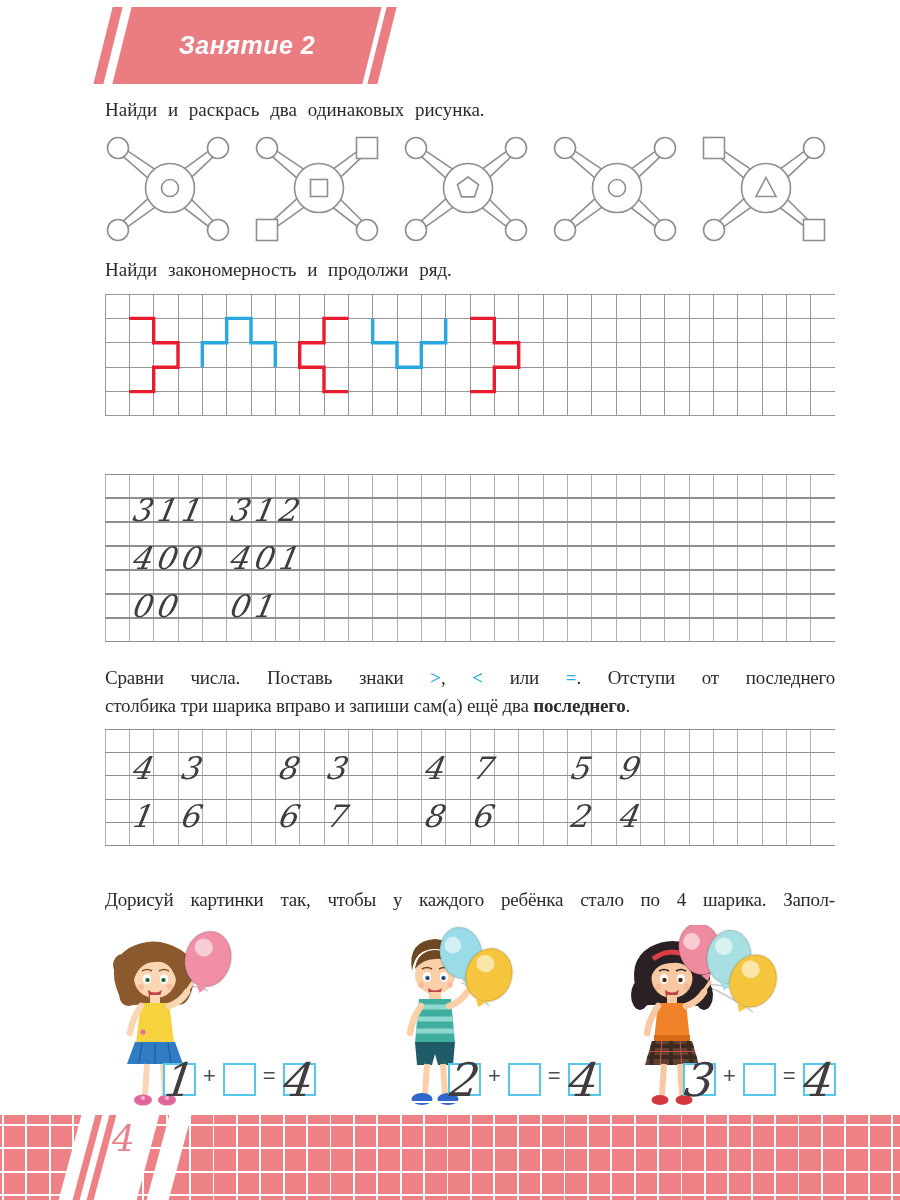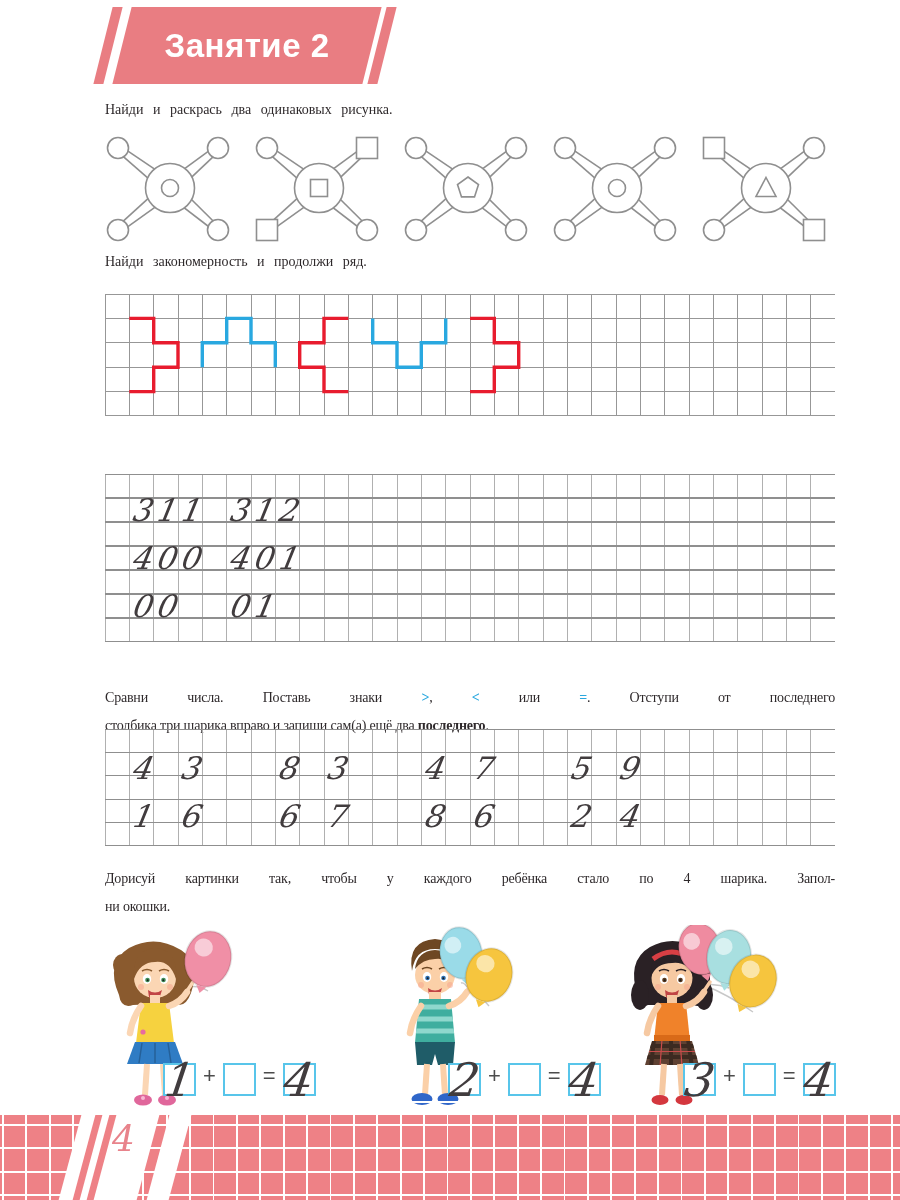--- a/index.html
+++ b/index.html
@@ -3,25 +3,25 @@
 <meta charset="utf-8">
 <style>
   html,body{margin:0;padding:0;background:#ffffff;}
   .page{position:relative;width:900px;height:1200px;background:#fff;overflow:hidden;
         font-family:"Liberation Serif",serif;color:#2e292b;}
   .abs{position:absolute;}
   
   .banner-shape{left:122px;top:7px;width:250px;height:77px;transform:skewX(-14deg);}
   .banner-stripe{top:7px;width:10px;height:77px;transform:skewX(-14deg);}
   .banner-label{left:122px;top:7px;width:250px;height:77px;display:flex;align-items:center;justify-content:center;
-        font-family:"Liberation Sans",sans-serif;font-weight:700;font-size:33px;color:#fff;letter-spacing:.5px;}
+        font-family:"Liberation Sans",sans-serif;font-style:italic;font-weight:700;font-size:25px;color:#fff;letter-spacing:.5px;}
   
-  .instr{font-size:14px;line-height:28px;width:730px;}
+  .instr{font-size:19px;line-height:28px;width:730px;}
   .wide{word-spacing:6px;}
-  .cond{letter-spacing:-0.2px;margin-top:20px;}
+  .cond{letter-spacing:-0.2px;}
   .jline{text-align:justify;text-align-last:justify;}
   .blue-sym{font-weight:600;}
   .bold{font-weight:700;}
   
   .eq{position:absolute;top:1050px;display:flex;align-items:flex-end;gap:7px;height:46px;}
   .eqbox{position:relative;width:29px;height:29px;border:2.4px solid #58c5ea;background:#fff;}
   .eqdigit{position:absolute;left:50%;bottom:-9px;transform:translateX(-50%) skewX(-8deg);
         font-family:"DejaVu Serif",serif;font-style:italic;font-size:46px;line-height:1;color:#413c3e;}
   .eqsign{font-family:"Liberation Sans",sans-serif;font-size:22px;line-height:1;color:#4c4c4c;padding-bottom:9px;}
   
@@ -120,21 +120,21 @@
         <line x1="665.6095322550797" y1="48.73196313705186" x2="710.9755138236055" y2="93.74226991587936" stroke="#8f8f8f" stroke-width="1.6"></line>
         <rect x="598.5" y="3.5" width="21" height="21" fill="#fff" stroke="#8f8f8f" stroke-width="1.6"></rect>
         <circle cx="709" cy="14" r="10.5" fill="#fff" stroke="#8f8f8f" stroke-width="1.6"></circle>
         <circle cx="609" cy="96" r="10.5" fill="#fff" stroke="#8f8f8f" stroke-width="1.6"></circle>
         <rect x="698.5" y="85.5" width="21" height="21" fill="#fff" stroke="#8f8f8f" stroke-width="1.6"></rect>
         <circle cx="661" cy="54" r="24.5" fill="#fff" stroke="#8f8f8f" stroke-width="1.6"></circle>
         <polygon points="661,43.5 671,62.5 651,62.5" fill="none" stroke="#8f8f8f" stroke-width="1.6"></polygon>
       </g>
     </svg>
 
-  <div class="abs instr wide" style="left:105px;top:248px;">Найди закономерность и продолжи ряд.</div>
+  <div class="abs instr wide" style="left:105px;top:256px;">Найди закономерность и продолжи ряд.</div>
   <svg class="abs" id="t2svg" width="730" height="122" style="left:105px;top:294px;">
       <g shape-rendering="crispEdges">
         <line x1="0" y1="0" x2="0" y2="122" stroke="#979797" stroke-width="1"></line>
         <line x1="24.333333333333332" y1="0" x2="24.333333333333332" y2="122" stroke="#979797" stroke-width="1"></line>
         <line x1="48.666666666666664" y1="0" x2="48.666666666666664" y2="122" stroke="#979797" stroke-width="1"></line>
         <line x1="73" y1="0" x2="73" y2="122" stroke="#979797" stroke-width="1"></line>
         <line x1="97.33333333333333" y1="0" x2="97.33333333333333" y2="122" stroke="#979797" stroke-width="1"></line>
         <line x1="121.66666666666666" y1="0" x2="121.66666666666666" y2="122" stroke="#979797" stroke-width="1"></line>
         <line x1="146" y1="0" x2="146" y2="122" stroke="#979797" stroke-width="1"></line>
         <line x1="170.33333333333331" y1="0" x2="170.33333333333331" y2="122" stroke="#979797" stroke-width="1"></line>
@@ -290,23 +290,22 @@
       <text transform="translate(36.5,98.16) skewX(-12)" text-anchor="middle" font-family="&quot;DejaVu Serif&quot;,serif" font-style="italic" font-size="31" fill="#413c3e">1</text>
       <text transform="translate(85.16666666666666,98.16) skewX(-12)" text-anchor="middle" font-family="&quot;DejaVu Serif&quot;,serif" font-style="italic" font-size="31" fill="#413c3e">6</text>
       <text transform="translate(182.5,98.16) skewX(-12)" text-anchor="middle" font-family="&quot;DejaVu Serif&quot;,serif" font-style="italic" font-size="31" fill="#413c3e">6</text>
       <text transform="translate(231.16666666666666,98.16) skewX(-12)" text-anchor="middle" font-family="&quot;DejaVu Serif&quot;,serif" font-style="italic" font-size="31" fill="#413c3e">7</text>
       <text transform="translate(328.5,98.16) skewX(-12)" text-anchor="middle" font-family="&quot;DejaVu Serif&quot;,serif" font-style="italic" font-size="31" fill="#413c3e">8</text>
       <text transform="translate(377.16666666666663,98.16) skewX(-12)" text-anchor="middle" font-family="&quot;DejaVu Serif&quot;,serif" font-style="italic" font-size="31" fill="#413c3e">6</text>
       <text transform="translate(474.5,98.16) skewX(-12)" text-anchor="middle" font-family="&quot;DejaVu Serif&quot;,serif" font-style="italic" font-size="31" fill="#413c3e">2</text>
       <text transform="translate(523.1666666666666,98.16) skewX(-12)" text-anchor="middle" font-family="&quot;DejaVu Serif&quot;,serif" font-style="italic" font-size="31" fill="#413c3e">4</text>
     </svg>
 
-  <div class="abs instr cond" style="left:105px;top:845px;font-family:Liberation Serif, serif;">
+  <div class="abs instr cond" style="left:105px;top:886px;font-family:Liberation Serif, serif;">
     <div class="jline">Дорисуй картинки так, чтобы у каждого ребёнка стало по 4 шарика. Запол-</div>
-    <div>ни окошки.</div>
   </div>
   <div id="figures">
       <div class="fig" style="left: 95px;"><svg width="240" height="190">
           <path d="M113,66 Q103.5,60 94,62" stroke="#c8c8c8" stroke-width="1.4" fill="none"></path>
           <g transform="translate(2,8)">
     <ellipse cx="26" cy="32" rx="10" ry="11" fill="#8a5a2e"></ellipse>
     <circle cx="30" cy="24" r="3.2" fill="#f4c832"></circle>
     <path d="M22,62 Q8,30 32,15 Q58,1 84,17 Q104,30 94,60 Q88,76 78,70 L36,72 Q24,76 22,62 Z" fill="#8a5a2e"></path>
     <ellipse cx="58" cy="45" rx="21" ry="20" fill="#fbd6b4"></ellipse>
     <path d="M37,46 Q34,17 58,15 Q82,17 79,46 Q73,27 58,29 Q43,29 37,46 Z" fill="#8a5a2e"></path>

